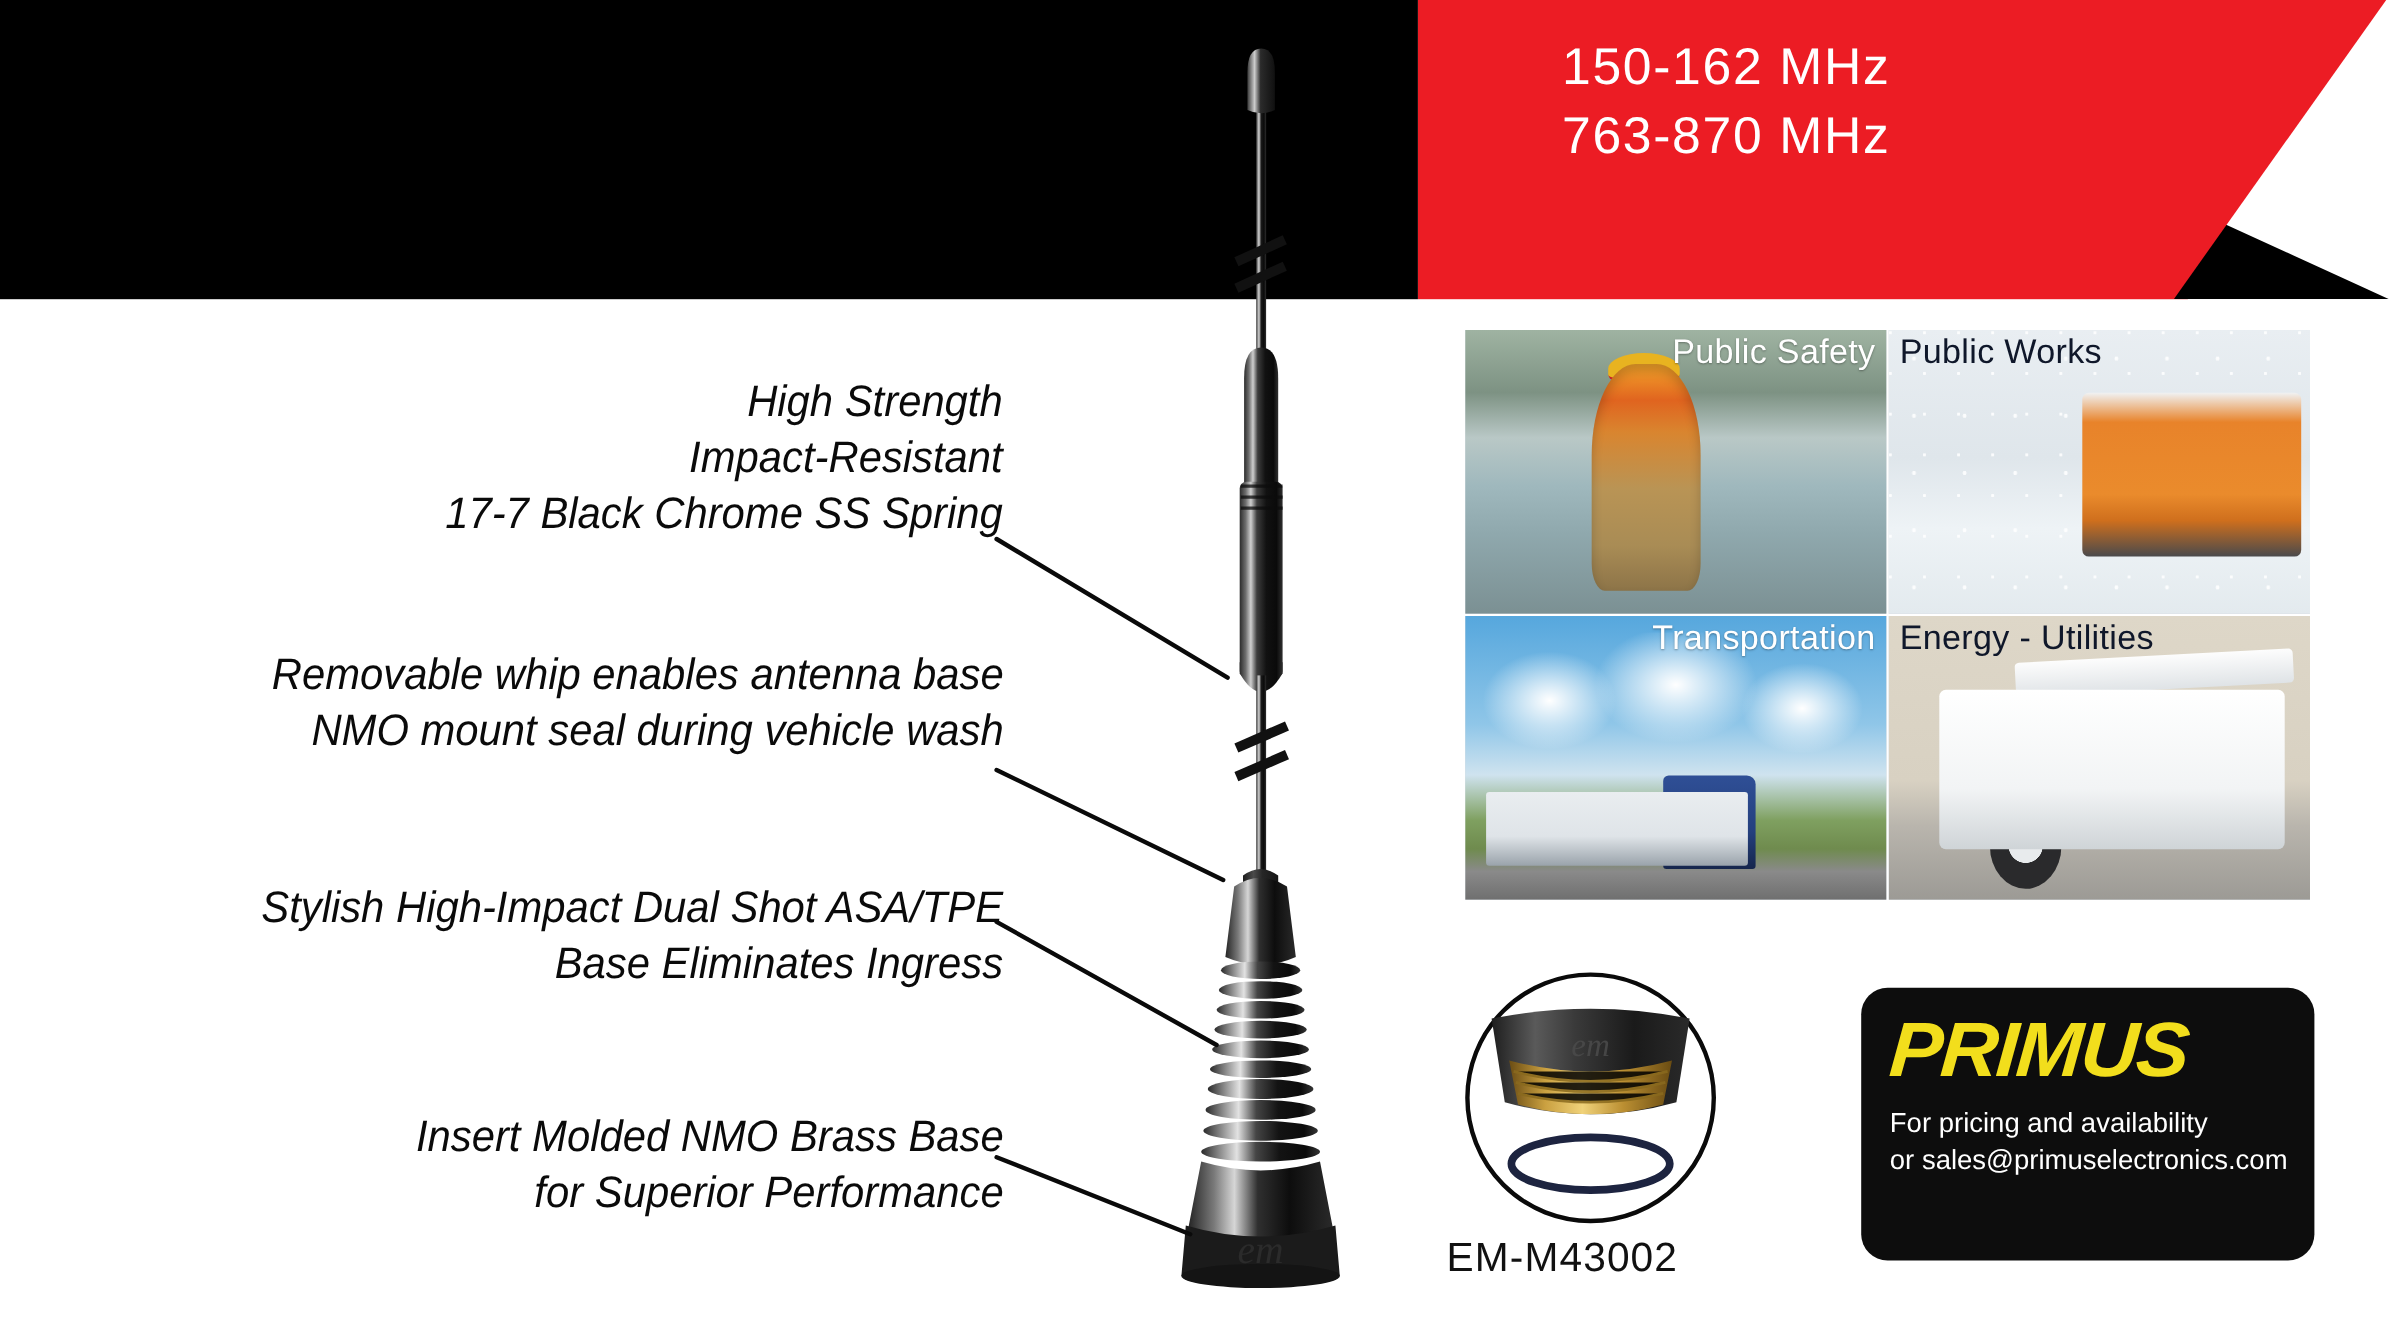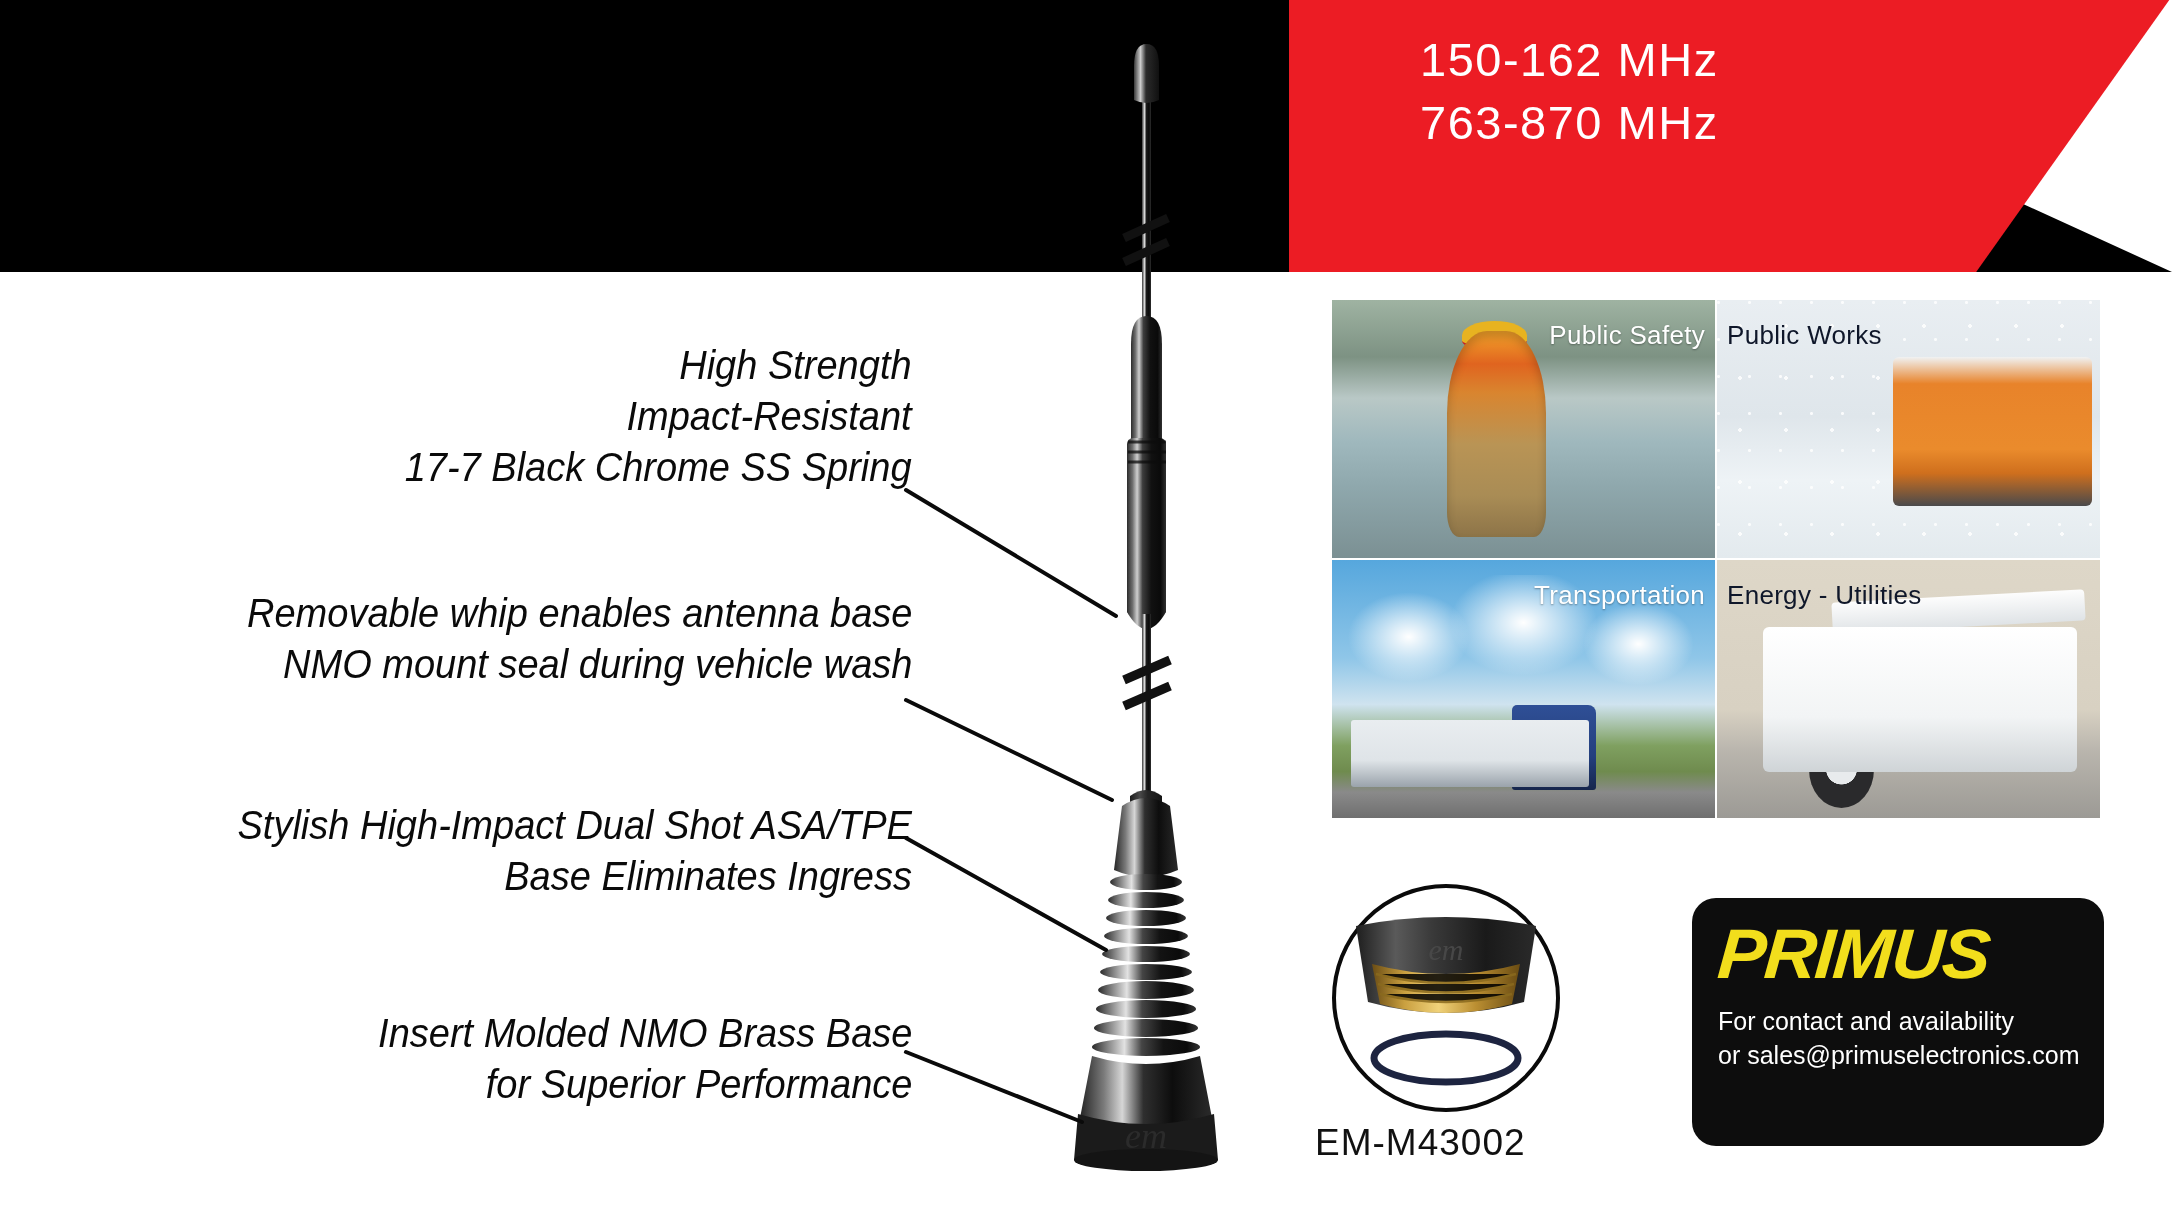--- a/index.html
+++ b/index.html
@@ -114,22 +114,22 @@
     grid-template-rows: 258px 258px;
     gap: 2px 2px;
     z-index: 7;
   }
   .photo {
     position: relative;
     overflow: hidden;
     background: #cfd6dc;
   }
   .photo-label {
-    position: absolute; top: 20px;
-    font-size: 26px;
+    position: absolute; top: 2px;
+    font-size: 31px;
     font-weight: 500;
     z-index: 4;
     white-space: nowrap;
     letter-spacing: 0.3px;
   }
   .lbl-light { color: #ffffff; right: 10px; text-shadow: 0 1px 2px rgba(0,0,0,.35); }
   .lbl-dark  { color: #0f172a; left: 10px; }
 
   
   .ph-flood {
@@ -449,18 +449,18 @@
     <text x="150" y="92" text-anchor="middle" font-family="Liberation Serif, serif" font-style="italic" font-size="30" fill="#4a4a4a" opacity=".9">em</text>
 
     <ellipse cx="150" cy="190" rx="72" ry="24" fill="none" stroke="#1d2440" stroke-width="7"></ellipse>
   </svg>
 
   <div class="partno">EM-M43002</div>
 
   <div class="primus-panel">
     <div class="primus-logo">PRIMUS</div>
     <div class="primus-lines">
-      <div class="primus-line">For contact and availability</div>
+      <div class="primus-line">For pricing and availability</div>
       <div class="primus-line">or sales@primuselectronics.com</div>
     </div>
   </div>
 
 </div>
 
 </body></html>

